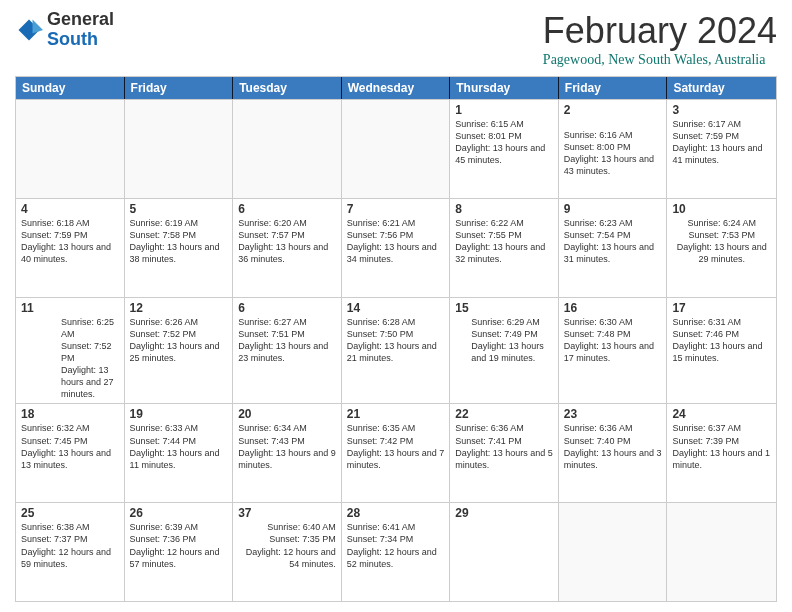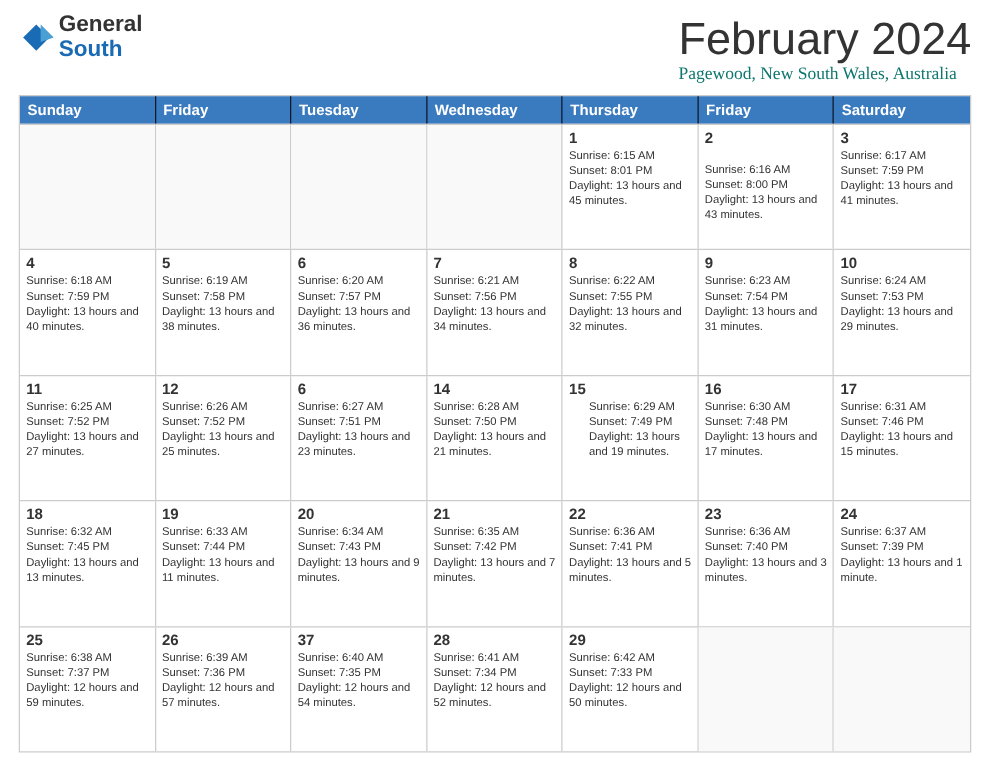--- a/index.html
+++ b/index.html
@@ -201,29 +201,29 @@
 Daylight: 13 hours and 32 minutes.</div>
           </div>
           <div class="cal-cell">
             <span class="day-num">9</span>
             <div class="cell-text" style="white-space: pre-line;">Sunrise: 6:23 AM
 Sunset: 7:54 PM
 Daylight: 13 hours and 31 minutes.</div>
           </div>
           <div class="cal-cell">
             <span class="day-num">10</span>
-            <div class="cell-text" style="white-space: pre-line;">Sunrise: 6:24 AM
+            <div class="cell-text" style="white-space: pre-line; text-align: center;">Sunrise: 6:24 AM
 Sunset: 7:53 PM
 Daylight: 13 hours and 29 minutes.</div>
           </div>
         </div>
         <div class="cal-row">
           <div class="cal-cell">
             <span class="day-num">11</span>
-            <div class="cell-text" style="white-space: pre-line;">Sunrise: 6:25 AM
+            <div class="cell-text" style="white-space: pre-line; margin-left: 40px;">Sunrise: 6:25 AM
 Sunset: 7:52 PM
 Daylight: 13 hours and 27 minutes.</div>
           </div>
           <div class="cal-cell">
             <span class="day-num">12</span>
             <div class="cell-text" style="white-space: pre-line;">Sunrise: 6:26 AM
 Sunset: 7:52 PM
 Daylight: 13 hours and 25 minutes.</div>
           </div>
           <div class="cal-cell">
@@ -309,34 +309,31 @@
 Daylight: 12 hours and 59 minutes.</div>
           </div>
           <div class="cal-cell">
             <span class="day-num">26</span>
             <div class="cell-text" style="white-space: pre-line;">Sunrise: 6:39 AM
 Sunset: 7:36 PM
 Daylight: 12 hours and 57 minutes.</div>
           </div>
           <div class="cal-cell">
             <span class="day-num">37</span>
-            <div class="cell-text" style="white-space: pre-line;">Sunrise: 6:40 AM
+            <div class="cell-text" style="white-space: pre-line; text-align: right;">Sunrise: 6:40 AM
 Sunset: 7:35 PM
 Daylight: 12 hours and 54 minutes.</div>
           </div>
           <div class="cal-cell">
             <span class="day-num">28</span>
             <div class="cell-text" style="white-space: pre-line;">Sunrise: 6:41 AM
 Sunset: 7:34 PM
 Daylight: 12 hours and 52 minutes.</div>
           </div>
           <div class="cal-cell">
             <span class="day-num">29</span>
-            <div class="cell-text" style="white-space: pre-line;">Sunrise: 6:42 AM
-Sunset: 7:33 PM
-Daylight: 12 hours and 50 minutes.</div>
           </div>
           <div class="cal-cell empty"></div>
           <div class="cal-cell empty"></div>
         </div>
       </div>
   </div>
 </div>
 
 </body></html>

